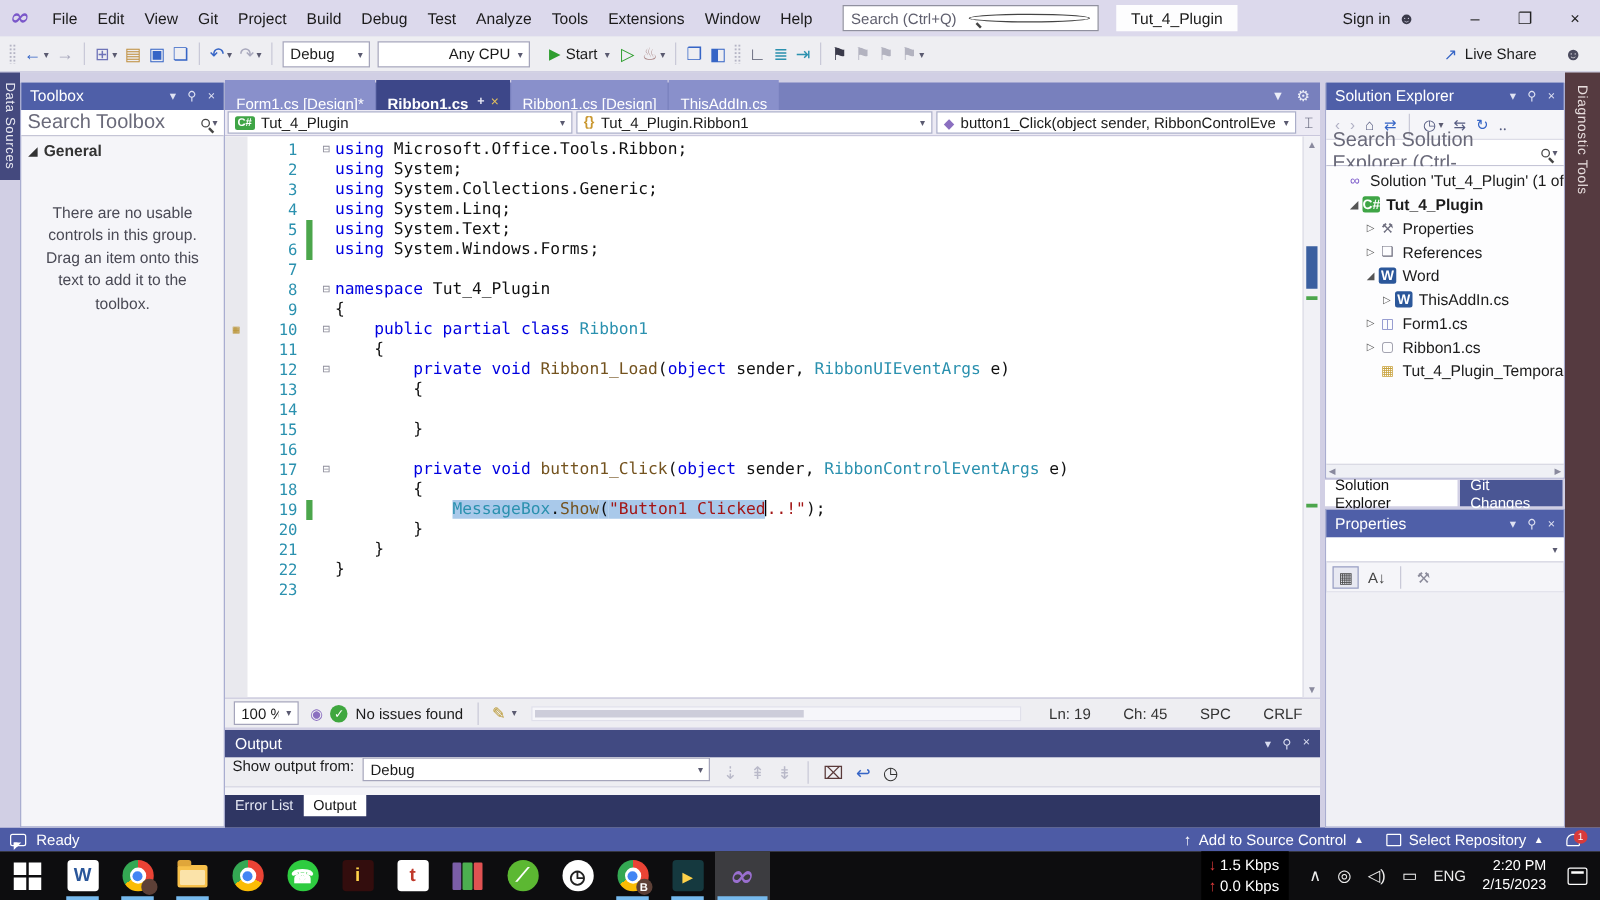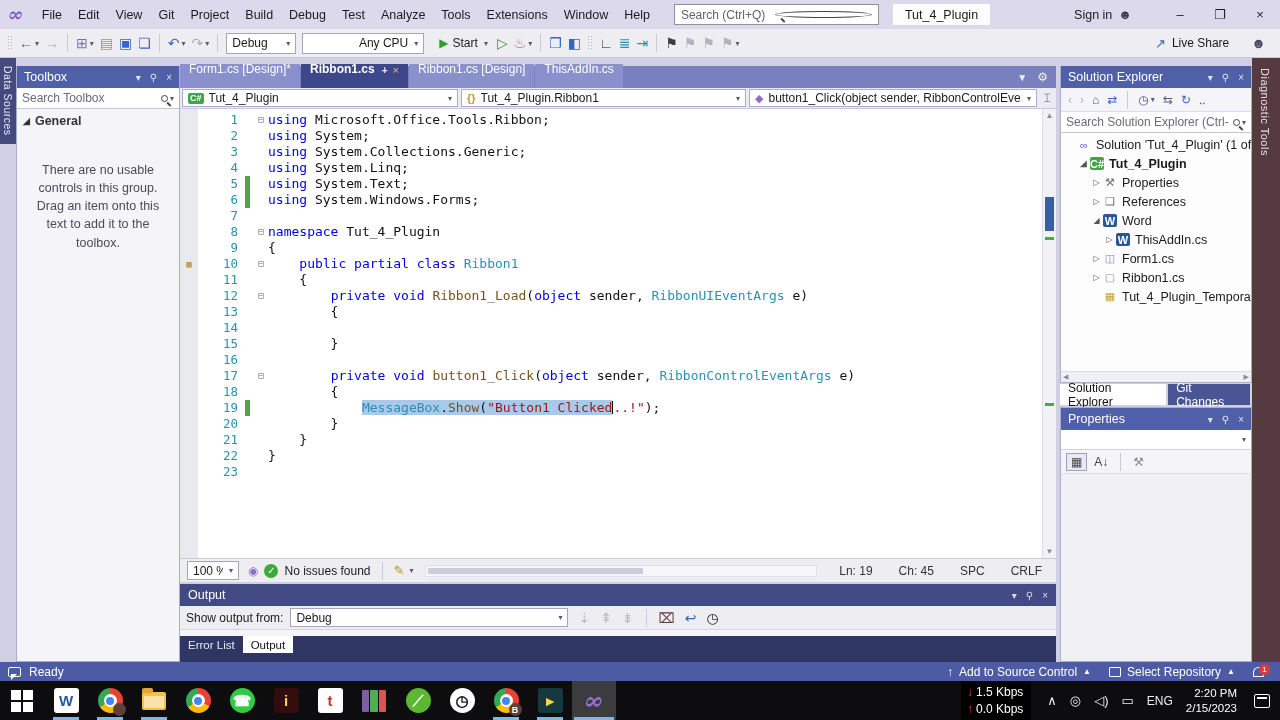--- a/index.html
+++ b/index.html
@@ -44,29 +44,29 @@
   #right-strip .vtab2 { writing-mode:vertical-rl; color:#e8dede; font-size:11px; padding:10px 7px; letter-spacing:.5px; }
 
   .panel-header { height:22px; background:#4f5fa8; color:#fff; display:flex; align-items:center; padding:0 7px; font-size:12.5px; }
   .panel-header .ph-icons { margin-left:auto; display:flex; gap:9px; font-size:10px; color:#dfe2f2; align-items:center; }
   .pin-ico { display:inline-block; transform:rotate(0deg); }
 
   
   #toolbox-col { width:164px; padding-top:8px; display:flex; flex-direction:column; }
   #toolbox { flex:1; background:#f5f5f9; border:1px solid #a9add0; border-top:none; display:flex; flex-direction:column; }
   .searchrow { height:21px; background:#fff; border-bottom:1px solid #c5c5d6; display:flex; align-items:center; padding:0 5px; color:#6a6a7a; }
-  .searchrow span.ph { flex:1; font-size:12px; }
+  .searchrow span.ph { flex:1; font-size:16px; }
   #tbx-general { padding:5px 6px; font-size:12.5px; font-weight:bold; color:#333; display:flex; gap:5px; align-items:center; }
   #tbx-general .tri { font-size:9px; }
   #tbx-empty { color:#4a4a55; text-align:center; padding:28px 10px; font-size:12.5px; line-height:1.45; }
 
   
   #editor-col { width:876px; padding-top:8px; display:flex; flex-direction:column; }
   #tabrow { height:22px; background:#7880bd; display:flex; align-items:flex-end; }
-  .dtab { height:22px; display:flex; align-items:flex-end; padding:12px 9px; color:#fff; font-size:12px; background:#8990cb; margin-right:1px; white-space:nowrap; }
+  .dtab { height:22px; display:flex; align-items:flex-start; padding:12px 9px; color:#fff; font-size:12px; background:#8990cb; margin-right:1px; white-space:nowrap; }
   .dtab.active { background:#3d4789; font-weight:bold; }
   .dtab .pin { margin-left:7px; font-size:10px; color:#e8e8f4; }
   .dtab .x { margin-left:5px; color:#e6c35c; font-weight:normal; font-size:11px; }
   #tabrow-right { margin-left:auto; display:flex; align-items:center; gap:10px; padding:0 8px; color:#eceef8; height:100%; }
   #tabrow-right .g { font-size:10px; }
 
   #navbar { height:21px; background:#eceaf4; display:flex; align-items:stretch; border-bottom:1px solid #c9c7dc; }
   .nav-combo { background:#fff; border:1px solid #abaec9; margin:1px 1px 1px 2px; display:flex; align-items:center; padding:0 5px; font-size:12px; gap:5px; overflow:hidden; }
   .nav-combo .val { white-space:nowrap; overflow:hidden; text-overflow:clip; flex:1; }
   .nc1 { width:276px; } .nc2 { width:285px; } .nc3 { flex:1; }
@@ -108,21 +108,21 @@
   #health-ico { color:#8b6fc0; font-size:12px; }
   #cleanup { display:flex; align-items:center; gap:3px; color:#b8962e; font-size:13px; }
   #h-scroll { flex:1; height:12px; background:#f6f6fa; border:1px solid #e0e0ea; position:relative; margin:0 6px; }
   #h-scroll .thumb { position:absolute; left:2px; top:2px; bottom:2px; width:55%; background:#cdcdda; }
   .ed-pos { color:#333; font-size:12px; padding:0 10px; }
 
   
   #output { height:78px; display:flex; flex-direction:column; margin-top:2px; }
   #out-header { height:22px; background:#414a82; color:#fff; display:flex; align-items:center; padding:0 8px; font-size:12.5px; }
   #out-header .ph-icons { margin-left:auto; display:flex; gap:9px; font-size:10px; color:#d8dcf0; }
-  #out-toolbar { height:24px; background:#eeeef2; display:flex; align-items:center; padding:0 6px; gap:4px; border-bottom:1px solid #d5d5e2; }
+  #out-toolbar { height:24px; background:#eeeef2; display:flex; padding:0 6px; gap:4px; border-bottom:1px solid #d5d5e2; }
   #out-combo { width:278px; height:19px; }
   #out-strip { height:6px; background:#f4f4f8; }
   #out-dark { flex:1; background:#2f3663; display:flex; align-items:flex-start; }
   .otab { height:17px; display:flex; align-items:center; padding:0 8px; font-size:11.5px; color:#e6e8f4; }
   .otab.active { background:#fff; color:#111; }
 
   
   #right-col { width:192px; margin-left:4px; padding-top:8px; display:flex; flex-direction:column; }
   #se { display:flex; flex-direction:column; background:#f5f5f9; border:1px solid #a9add0; border-top:none; }
   #se-toolbar { height:24px; display:flex; align-items:center; padding:0 4px; gap:2px; background:#f5f5f9; border-bottom:1px solid #dddde8; }

